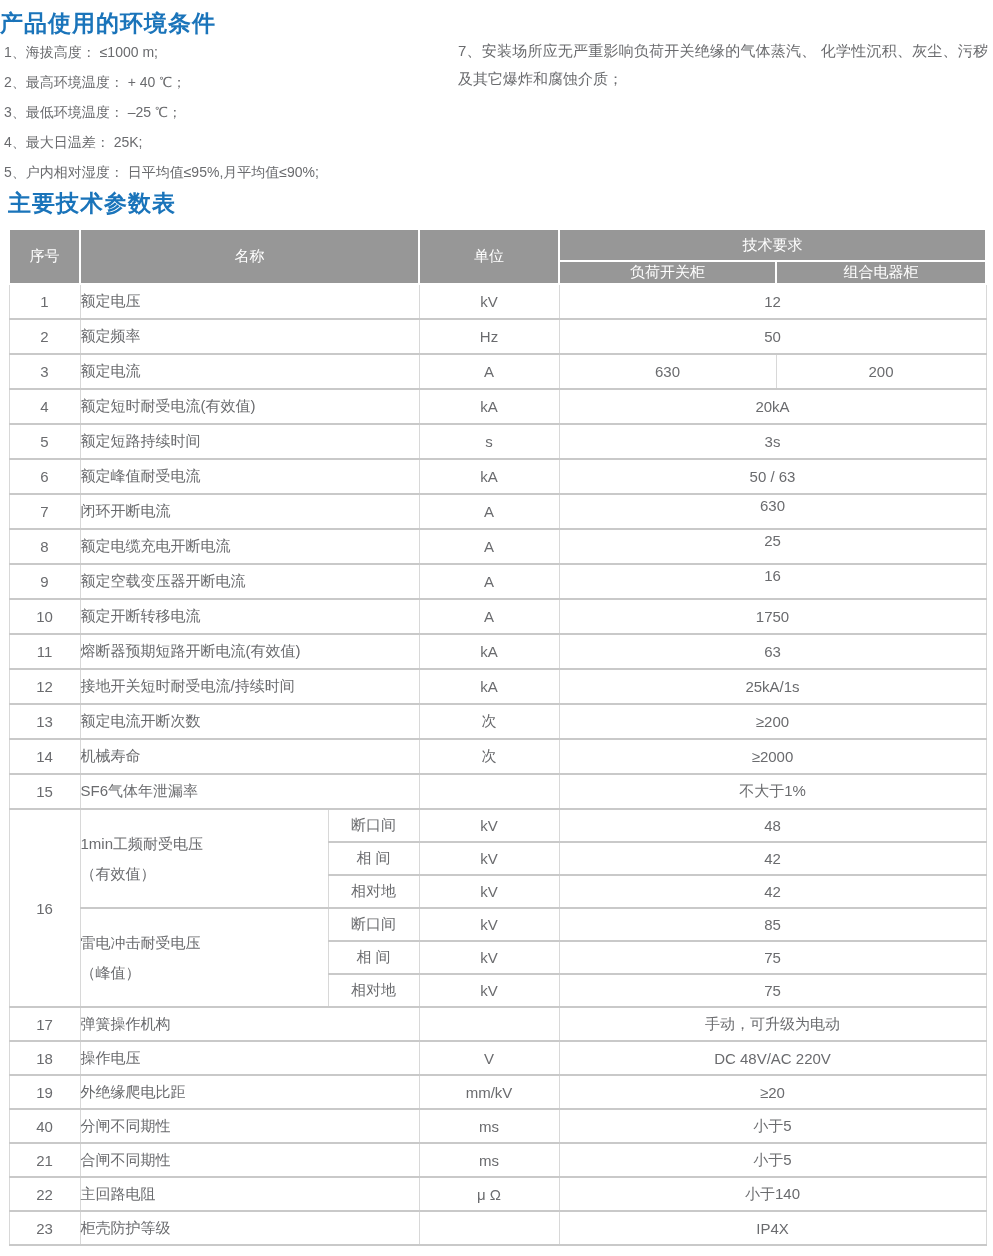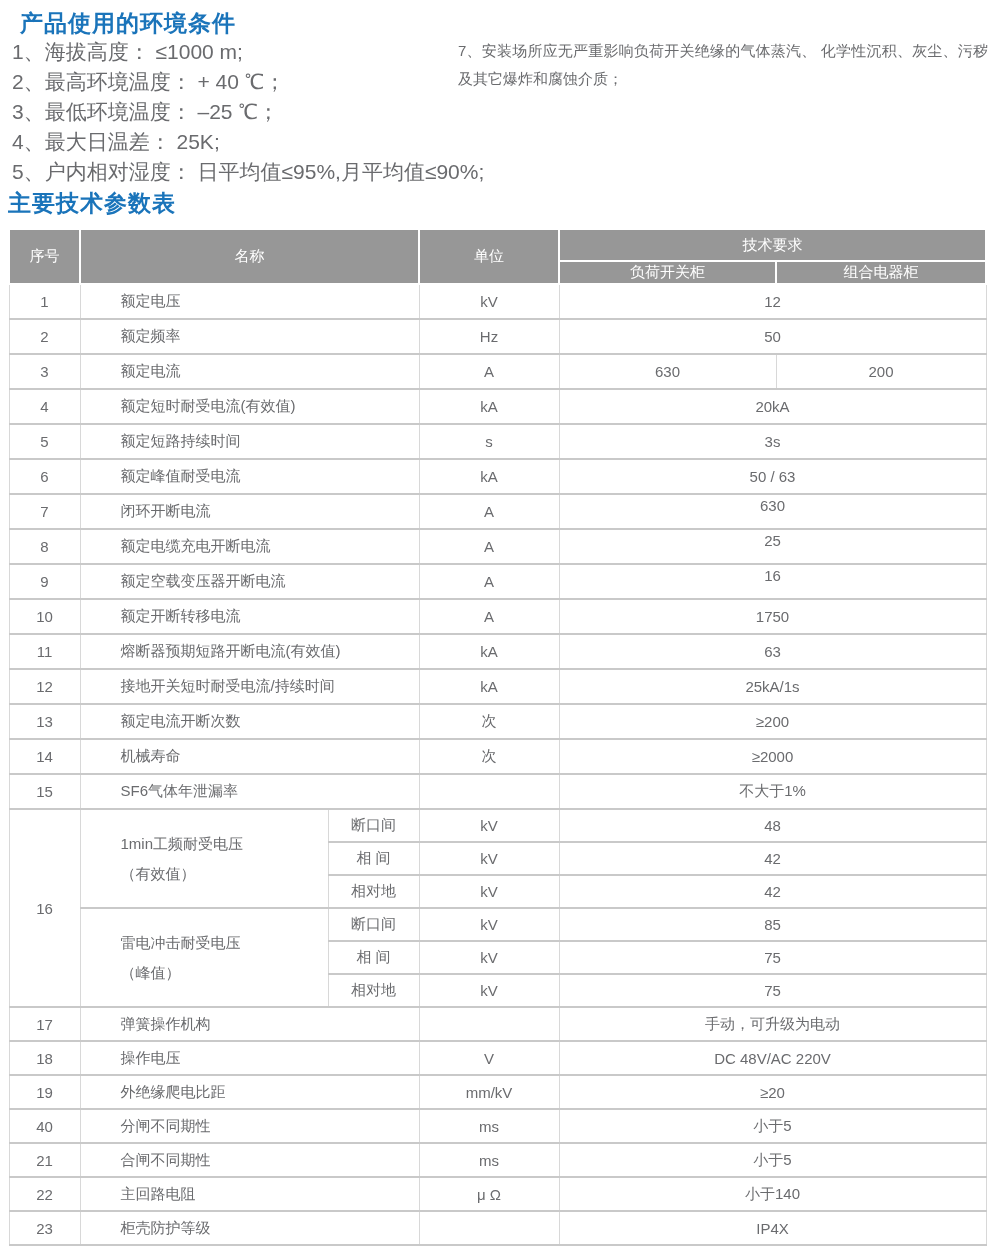--- a/index.html
+++ b/index.html
@@ -2,24 +2,24 @@
 <html><head>
 <meta charset="utf-8">
 <style>
   html,body { margin:0; padding:0; }
   body {
     width:993px; height:1256px; background:#ffffff; position:relative;
     font-family:"Liberation Sans", sans-serif; color:#6a6b6e;
     -webkit-font-smoothing:antialiased;
   }
   .blue-title { color:#1a74ba; font-size:23px; font-weight:bold; margin:0; letter-spacing:1px; }
-  .t1 { position:absolute; left:20px; top:8px; }
+  .t1 { position:absolute; left:0; top:8px; }
   .t2 { position:absolute; left:8px; top:188px; }
 
-  .env-left  { position:absolute; left:12px;   top:37px; width:440px; font-size:21px; }
+  .env-left  { position:absolute; left:4px;   top:37px; width:440px; font-size:14px; }
   .env-left p  { margin:0; line-height:30px; white-space:nowrap; }
   .env-right { position:absolute; left:458px; top:37px; width:530px; font-size:15px; }
   .env-right p { margin:0; line-height:28px; text-align:justify; }
 
   table.ptable {
     position:absolute; left:8px; top:228px; width:977px;
     border-collapse:collapse; table-layout:fixed;
     font-size:15px; color:#6a6b6e;
   }
   .ptable col.c-seq   { width:71px;  }
@@ -38,22 +38,22 @@
 
   .ptable tbody td {
     border-left:1px solid #d8d8d8; border-right:1px solid #d8d8d8;
     border-top:2px solid #c9c9c9; border-bottom:2px solid #c9c9c9;
     padding:0; text-align:center; vertical-align:middle; background:#ffffff;
   }
   .ptable tbody tr       { height:35px; }
   .ptable tbody tr.sub   { height:33px; }
   .ptable tbody tr.short { height:34px; }
 
-  .ptable td.name-cell  { text-align:left; padding-left:40px; }
-  .ptable td.gname-cell { text-align:left; padding-left:40px; white-space:pre-line; line-height:30px; }
+  .ptable td.name-cell  { text-align:left; }
+  .ptable td.gname-cell { text-align:left; white-space:pre-line; line-height:30px; }
   .ptable td.v-raised   { vertical-align:top; padding-top:2px; line-height:17px; }
 </style>
 </head>
 <body>
 
 <h1 class="blue-title t1">产品使用的环境条件</h1>
 
 <div class="env-left">
   <p>1、海拔高度： ≤1000 m;</p>
   <p>2、最高环境温度： + 40 ℃；</p>

